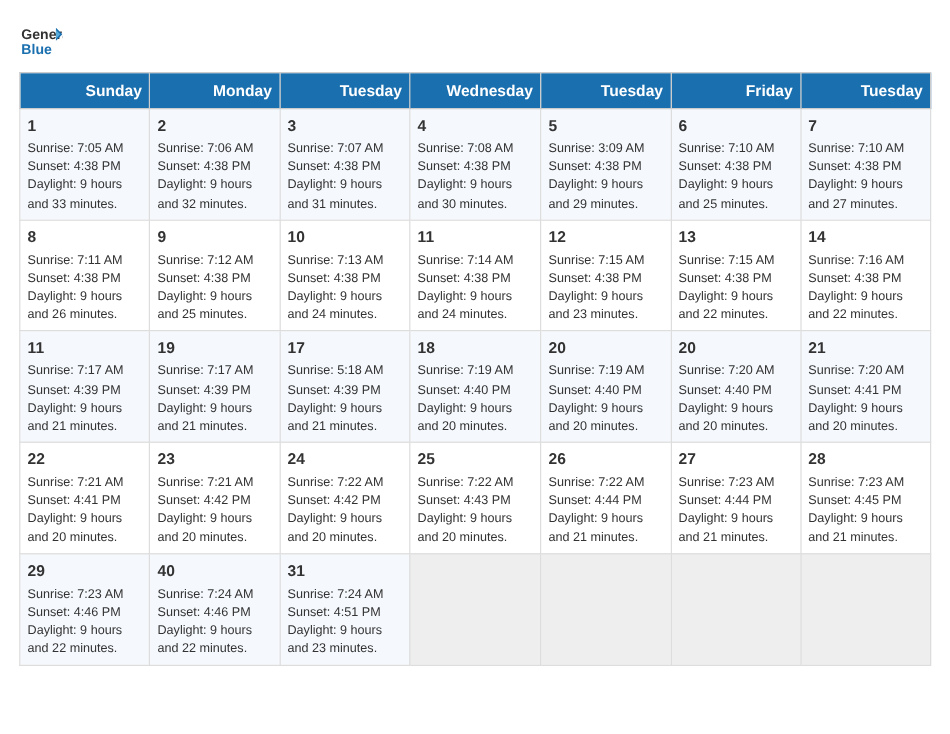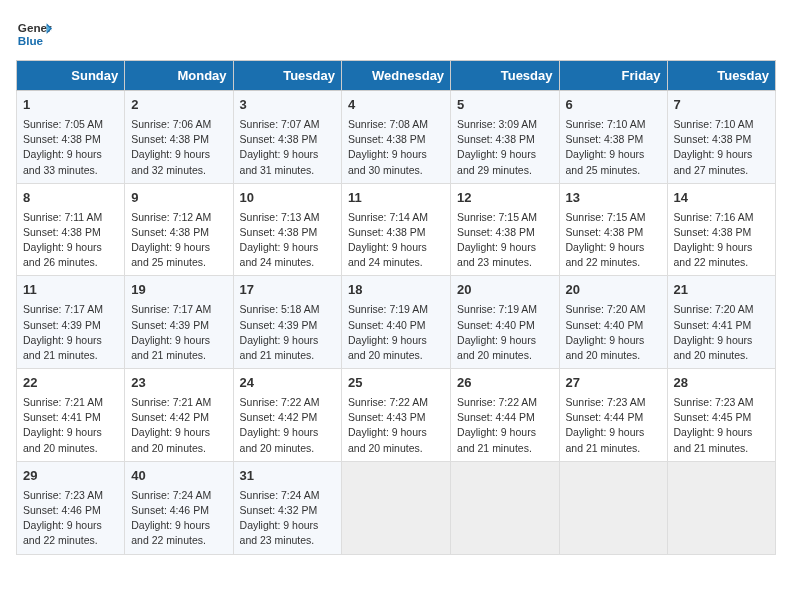--- a/index.html
+++ b/index.html
@@ -141,20 +141,20 @@
         <td><span class="day-num">23</span><span>Sunrise: 7:21 AM</span><br><span>Sunset: 4:42 PM</span><br><span>Daylight: 9 hours and 20 minutes.</span></td>
         <td><span class="day-num">24</span><span>Sunrise: 7:22 AM</span><br><span>Sunset: 4:42 PM</span><br><span>Daylight: 9 hours and 20 minutes.</span></td>
         <td><span class="day-num">25</span><span>Sunrise: 7:22 AM</span><br><span>Sunset: 4:43 PM</span><br><span>Daylight: 9 hours and 20 minutes.</span></td>
         <td><span class="day-num">26</span><span>Sunrise: 7:22 AM</span><br><span>Sunset: 4:44 PM</span><br><span>Daylight: 9 hours and 21 minutes.</span></td>
         <td><span class="day-num">27</span><span>Sunrise: 7:23 AM</span><br><span>Sunset: 4:44 PM</span><br><span>Daylight: 9 hours and 21 minutes.</span></td>
         <td><span class="day-num">28</span><span>Sunrise: 7:23 AM</span><br><span>Sunset: 4:45 PM</span><br><span>Daylight: 9 hours and 21 minutes.</span></td>
       </tr>
       <tr>
         <td><span class="day-num">29</span><span>Sunrise: 7:23 AM</span><br><span>Sunset: 4:46 PM</span><br><span>Daylight: 9 hours and 22 minutes.</span></td>
         <td><span class="day-num">40</span><span>Sunrise: 7:24 AM</span><br><span>Sunset: 4:46 PM</span><br><span>Daylight: 9 hours and 22 minutes.</span></td>
-        <td><span class="day-num">31</span><span>Sunrise: 7:24 AM</span><br><span>Sunset: 4:32 PM</span><br><span>Daylight: 9 hours and 23 minutes.</span></td>
+        <td><span class="day-num">31</span><span>Sunrise: 7:24 AM</span><br><span>Sunset: 4:51 PM</span><br><span>Daylight: 9 hours and 23 minutes.</span></td>
         <td class="empty"></td>
         <td class="empty"></td>
         <td class="empty"></td>
         <td class="empty"></td>
       </tr>
     </tbody>
 </table>
 
 </body></html>

